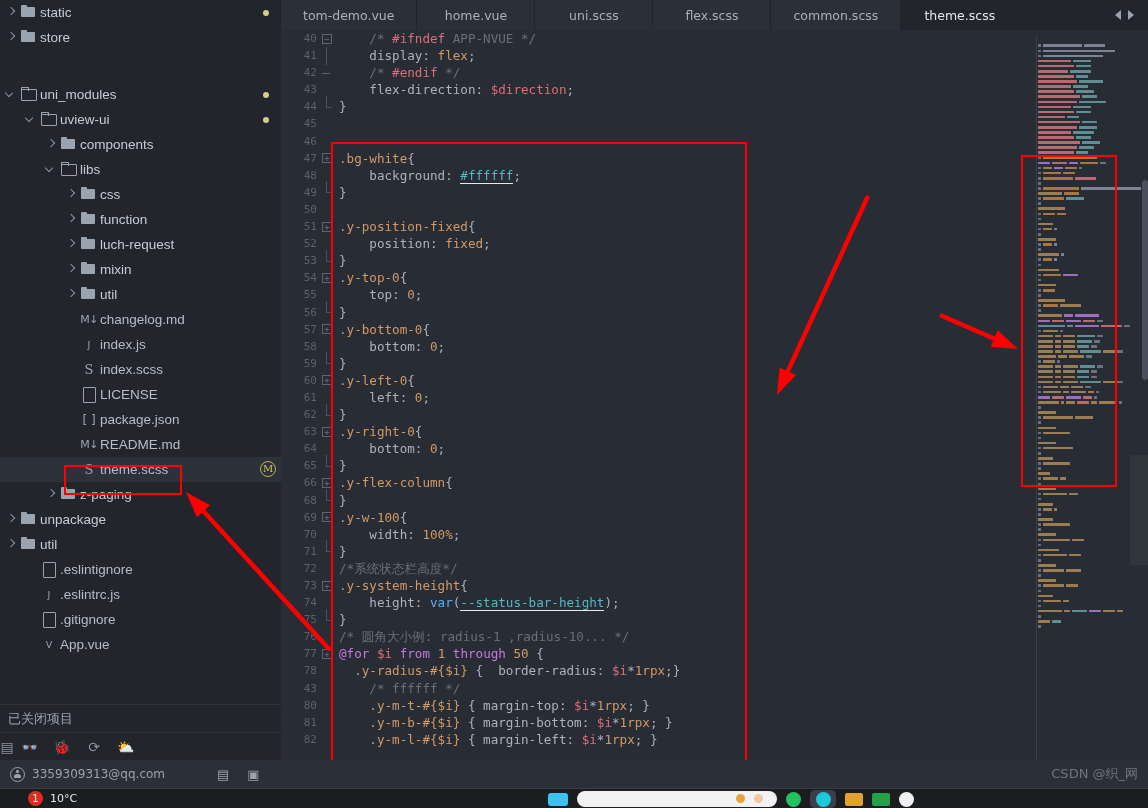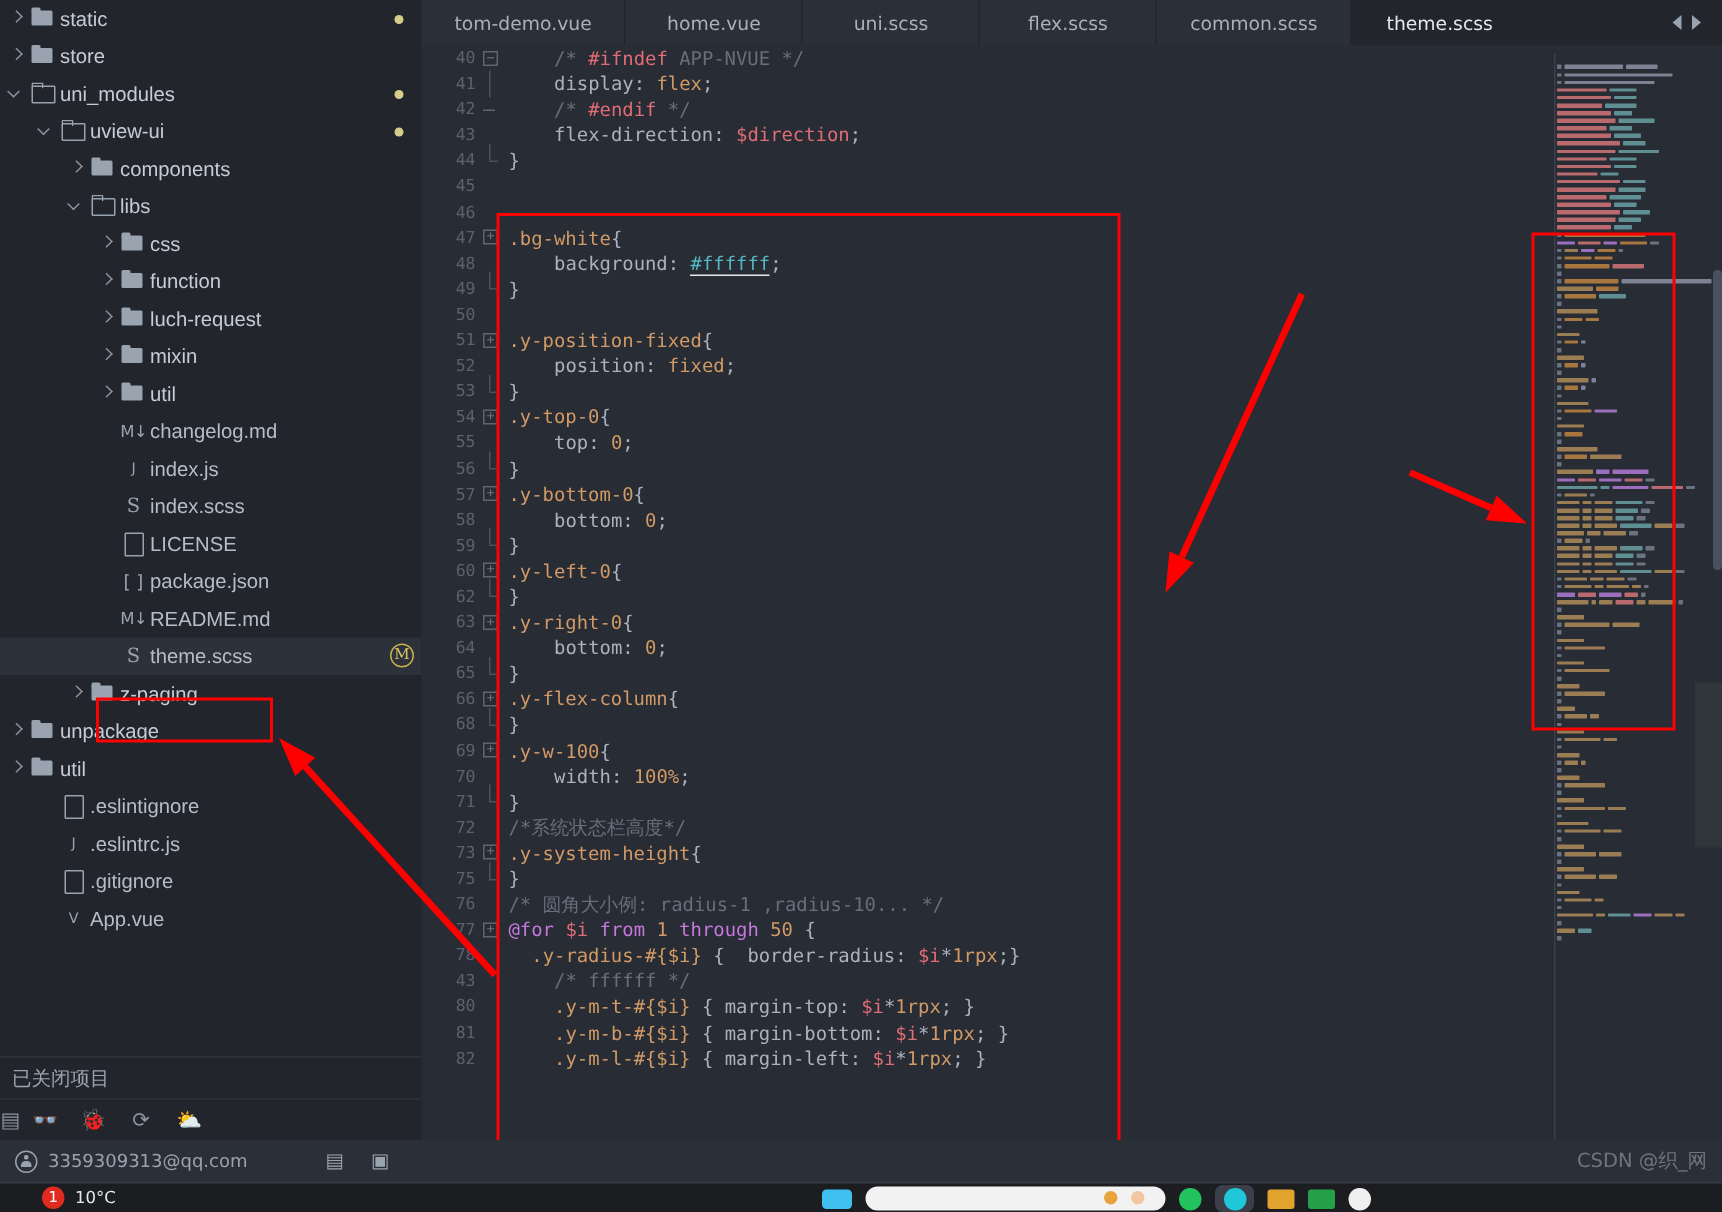--- a/index.html
+++ b/index.html
@@ -288,21 +288,21 @@
         <span class="arrow closed"></span>
         <span class="ficon ic-folder"></span>
         <span class="tname">static</span>
         <span class="dot-mod"></span>
       </div>
       <div class="tree-row folder" style="padding-left: 4px;">
         <span class="arrow closed"></span>
         <span class="ficon ic-folder"></span>
         <span class="tname">store</span>
       </div>
-      <div class="tree-row folder" style="padding-left: 4px;">
+      <div class="tree-row folder" style="padding-left: 4px; margin-top: 32px;">
         <span class="arrow open"></span>
         <span class="ficon ic-folder-open"></span>
         <span class="tname">uni_modules</span>
         <span class="dot-mod"></span>
       </div>
       <div class="tree-row folder" style="padding-left: 24px;">
         <span class="arrow open"></span>
         <span class="ficon ic-folder-open"></span>
         <span class="tname">uview-ui</span>
         <span class="dot-mod"></span>
@@ -472,31 +472,33 @@
         <div class="cline"><span class="lnum">51</span><span class="fold box">+</span><span class="ctext"><span class="t-sel">.y-position-fixed</span><span class="t-punc">{</span></span></div>
         <div class="cline"><span class="lnum">52</span><span class="ctext"><span class="t-plain">    </span><span class="t-prop">position</span><span class="t-punc">: </span><span class="t-sel">fixed</span><span class="t-punc">;</span></span></div>
         <div class="cline"><span class="lnum">53</span><span class="fold end"></span><span class="ctext"><span class="t-plain">}</span></span></div>
         <div class="cline"><span class="lnum">54</span><span class="fold box">+</span><span class="ctext"><span class="t-sel">.y-top-0</span><span class="t-punc">{</span></span></div>
         <div class="cline"><span class="lnum">55</span><span class="ctext"><span class="t-plain">    </span><span class="t-prop">top</span><span class="t-punc">: </span><span class="t-num">0</span><span class="t-punc">;</span></span></div>
         <div class="cline"><span class="lnum">56</span><span class="fold end"></span><span class="ctext"><span class="t-plain">}</span></span></div>
         <div class="cline"><span class="lnum">57</span><span class="fold box">+</span><span class="ctext"><span class="t-sel">.y-bottom-0</span><span class="t-punc">{</span></span></div>
         <div class="cline"><span class="lnum">58</span><span class="ctext"><span class="t-plain">    </span><span class="t-prop">bottom</span><span class="t-punc">: </span><span class="t-num">0</span><span class="t-punc">;</span></span></div>
         <div class="cline"><span class="lnum">59</span><span class="fold end"></span><span class="ctext"><span class="t-plain">}</span></span></div>
         <div class="cline"><span class="lnum">60</span><span class="fold box">+</span><span class="ctext"><span class="t-sel">.y-left-0</span><span class="t-punc">{</span></span></div>
+        <div class="cline"><span class="lnum">61</span><span class="ctext"><span class="t-plain">    </span><span class="t-prop">left</span><span class="t-punc">: </span><span class="t-num">0</span><span class="t-punc">;</span></span></div>
         <div class="cline"><span class="lnum">62</span><span class="fold end"></span><span class="ctext"><span class="t-plain">}</span></span></div>
         <div class="cline"><span class="lnum">63</span><span class="fold box">+</span><span class="ctext"><span class="t-sel">.y-right-0</span><span class="t-punc">{</span></span></div>
         <div class="cline"><span class="lnum">64</span><span class="ctext"><span class="t-plain">    </span><span class="t-prop">bottom</span><span class="t-punc">: </span><span class="t-num">0</span><span class="t-punc">;</span></span></div>
         <div class="cline"><span class="lnum">65</span><span class="fold end"></span><span class="ctext"><span class="t-plain">}</span></span></div>
         <div class="cline"><span class="lnum">66</span><span class="fold box">+</span><span class="ctext"><span class="t-sel">.y-flex-column</span><span class="t-punc">{</span></span></div>
         <div class="cline"><span class="lnum">68</span><span class="fold end"></span><span class="ctext"><span class="t-plain">}</span></span></div>
         <div class="cline"><span class="lnum">69</span><span class="fold box">+</span><span class="ctext"><span class="t-sel">.y-w-100</span><span class="t-punc">{</span></span></div>
         <div class="cline"><span class="lnum">70</span><span class="ctext"><span class="t-plain">    </span><span class="t-prop">width</span><span class="t-punc">: </span><span class="t-num">100%</span><span class="t-punc">;</span></span></div>
         <div class="cline"><span class="lnum">71</span><span class="fold end"></span><span class="ctext"><span class="t-plain">}</span></span></div>
         <div class="cline"><span class="lnum">72</span><span class="ctext"><span class="t-cmt">/*系统状态栏高度*/</span></span></div>
         <div class="cline"><span class="lnum">73</span><span class="fold box">+</span><span class="ctext"><span class="t-sel">.y-system-height</span><span class="t-punc">{</span></span></div>
+        <div class="cline"><span class="lnum">74</span><span class="ctext"><span class="t-plain">    </span><span class="t-prop">height</span><span class="t-punc">: </span><span class="t-fn">var</span><span class="t-punc">(</span><span class="t-color">--status-bar-height</span><span class="t-punc">);</span></span></div>
         <div class="cline"><span class="lnum">75</span><span class="fold end"></span><span class="ctext"><span class="t-plain">}</span></span></div>
         <div class="cline"><span class="lnum">76</span><span class="ctext"><span class="t-cmt">/* 圆角大小例: radius-1 ,radius-10... */</span></span></div>
         <div class="cline"><span class="lnum">77</span><span class="fold box">+</span><span class="ctext"><span class="t-kw">@for</span><span class="t-plain"> </span><span class="t-var">$i</span><span class="t-plain"> </span><span class="t-kw">from</span><span class="t-plain"> </span><span class="t-num">1</span><span class="t-plain"> </span><span class="t-kw">through</span><span class="t-plain"> </span><span class="t-num">50</span><span class="t-punc"> {</span></span></div>
         <div class="cline"><span class="lnum">78</span><span class="ctext"><span class="t-plain">  </span><span class="t-sel">.y-radius-#{$i}</span><span class="t-punc"> {  </span><span class="t-prop">border-radius</span><span class="t-punc">: </span><span class="t-var">$i</span><span class="t-punc">*</span><span class="t-num">1rpx</span><span class="t-punc">;}</span></span></div>
         <div class="cline"><span class="lnum">43</span><span class="ctext"><span class="t-plain">    </span><span class="t-cmt">/* ffffff */</span></span></div>
         <div class="cline"><span class="lnum">80</span><span class="ctext"><span class="t-plain">    </span><span class="t-sel">.y-m-t-#{$i}</span><span class="t-punc"> { </span><span class="t-prop">margin-top</span><span class="t-punc">: </span><span class="t-var">$i</span><span class="t-punc">*</span><span class="t-num">1rpx</span><span class="t-punc">; }</span></span></div>
         <div class="cline"><span class="lnum">81</span><span class="ctext"><span class="t-plain">    </span><span class="t-sel">.y-m-b-#{$i}</span><span class="t-punc"> { </span><span class="t-prop">margin-bottom</span><span class="t-punc">: </span><span class="t-var">$i</span><span class="t-punc">*</span><span class="t-num">1rpx</span><span class="t-punc">; }</span></span></div>
         <div class="cline"><span class="lnum">82</span><span class="ctext"><span class="t-plain">    </span><span class="t-sel">.y-m-l-#{$i}</span><span class="t-punc"> { </span><span class="t-prop">margin-left</span><span class="t-punc">: </span><span class="t-var">$i</span><span class="t-punc">*</span><span class="t-num">1rpx</span><span class="t-punc">; }</span></span></div>
       </div>
   </div>

